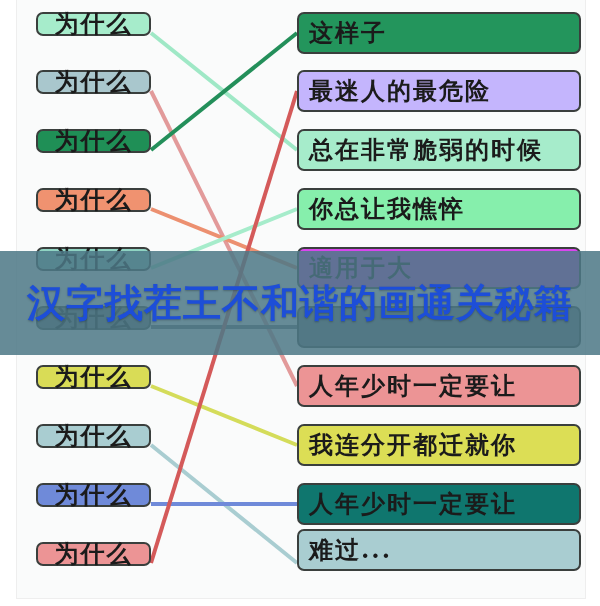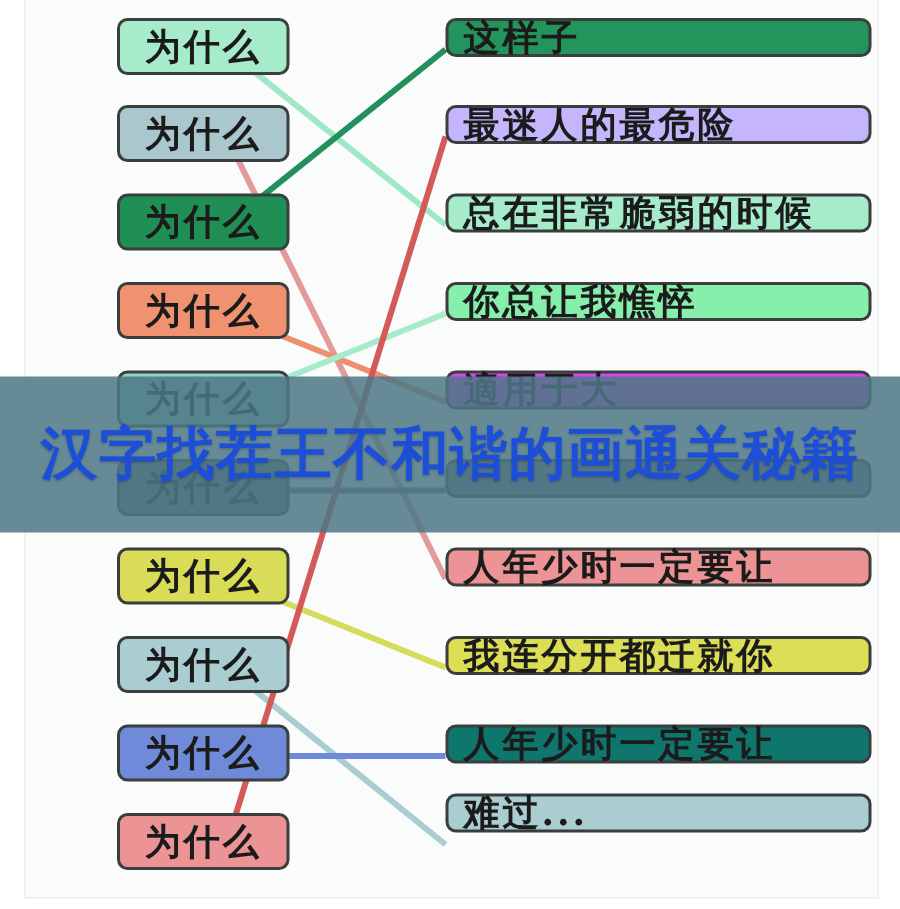--- a/index.html
+++ b/index.html
@@ -4,22 +4,22 @@
 <style>
   html, body { margin:0; padding:0; }
   body { width:600px; height:606px; background:#ffffff; position:relative; overflow:hidden;
          font-family:"DejaVu Sans", sans-serif; }
   .board { position:absolute; left:16px; top:0; width:568px; height:598px; background:#fafbfb;
            border-left:1px solid #eeeeee; border-right:1px solid #eeeeee; border-bottom:1px solid #eeeeee; }
   .lines { position:absolute; left:0; top:0; width:600px; height:606px; }
   .box { position:absolute; box-sizing:border-box; border:2px solid #3a3f3d; border-radius:7px;
          display:flex; align-items:center; font-weight:bold; color:#1b1b1b; font-size:24px; letter-spacing:2px;
          font-family:"DejaVu Serif", serif; }
-  .left { left:36px; width:115px; height:38px; justify-content:center;margin-left:42px; }
-  .right { left:297px; width:284px; height:26px; padding-left:10px; }
+  .left { left:36px; width:115px; height:24px; justify-content:center; }
+  .right { left:297px; width:284px; height:42px; padding-left:10px; }
   .banner { position:absolute; left:0; top:251px; width:600px; height:104px; background:rgba(77,120,134,0.86);
             display:flex; flex-direction:column; align-items:center; justify-content:center; }
   .banner span { color:#1d4ed8; font-weight:bold; font-size:38px; line-height:44px; letter-spacing:1px;
                  font-family:Liberation Sans, sans-serif; text-shadow:0 1px 2px rgba(0,0,0,0.25); }
 </style>
 </head>
 <body>
 
 <div class="board"></div>
 

